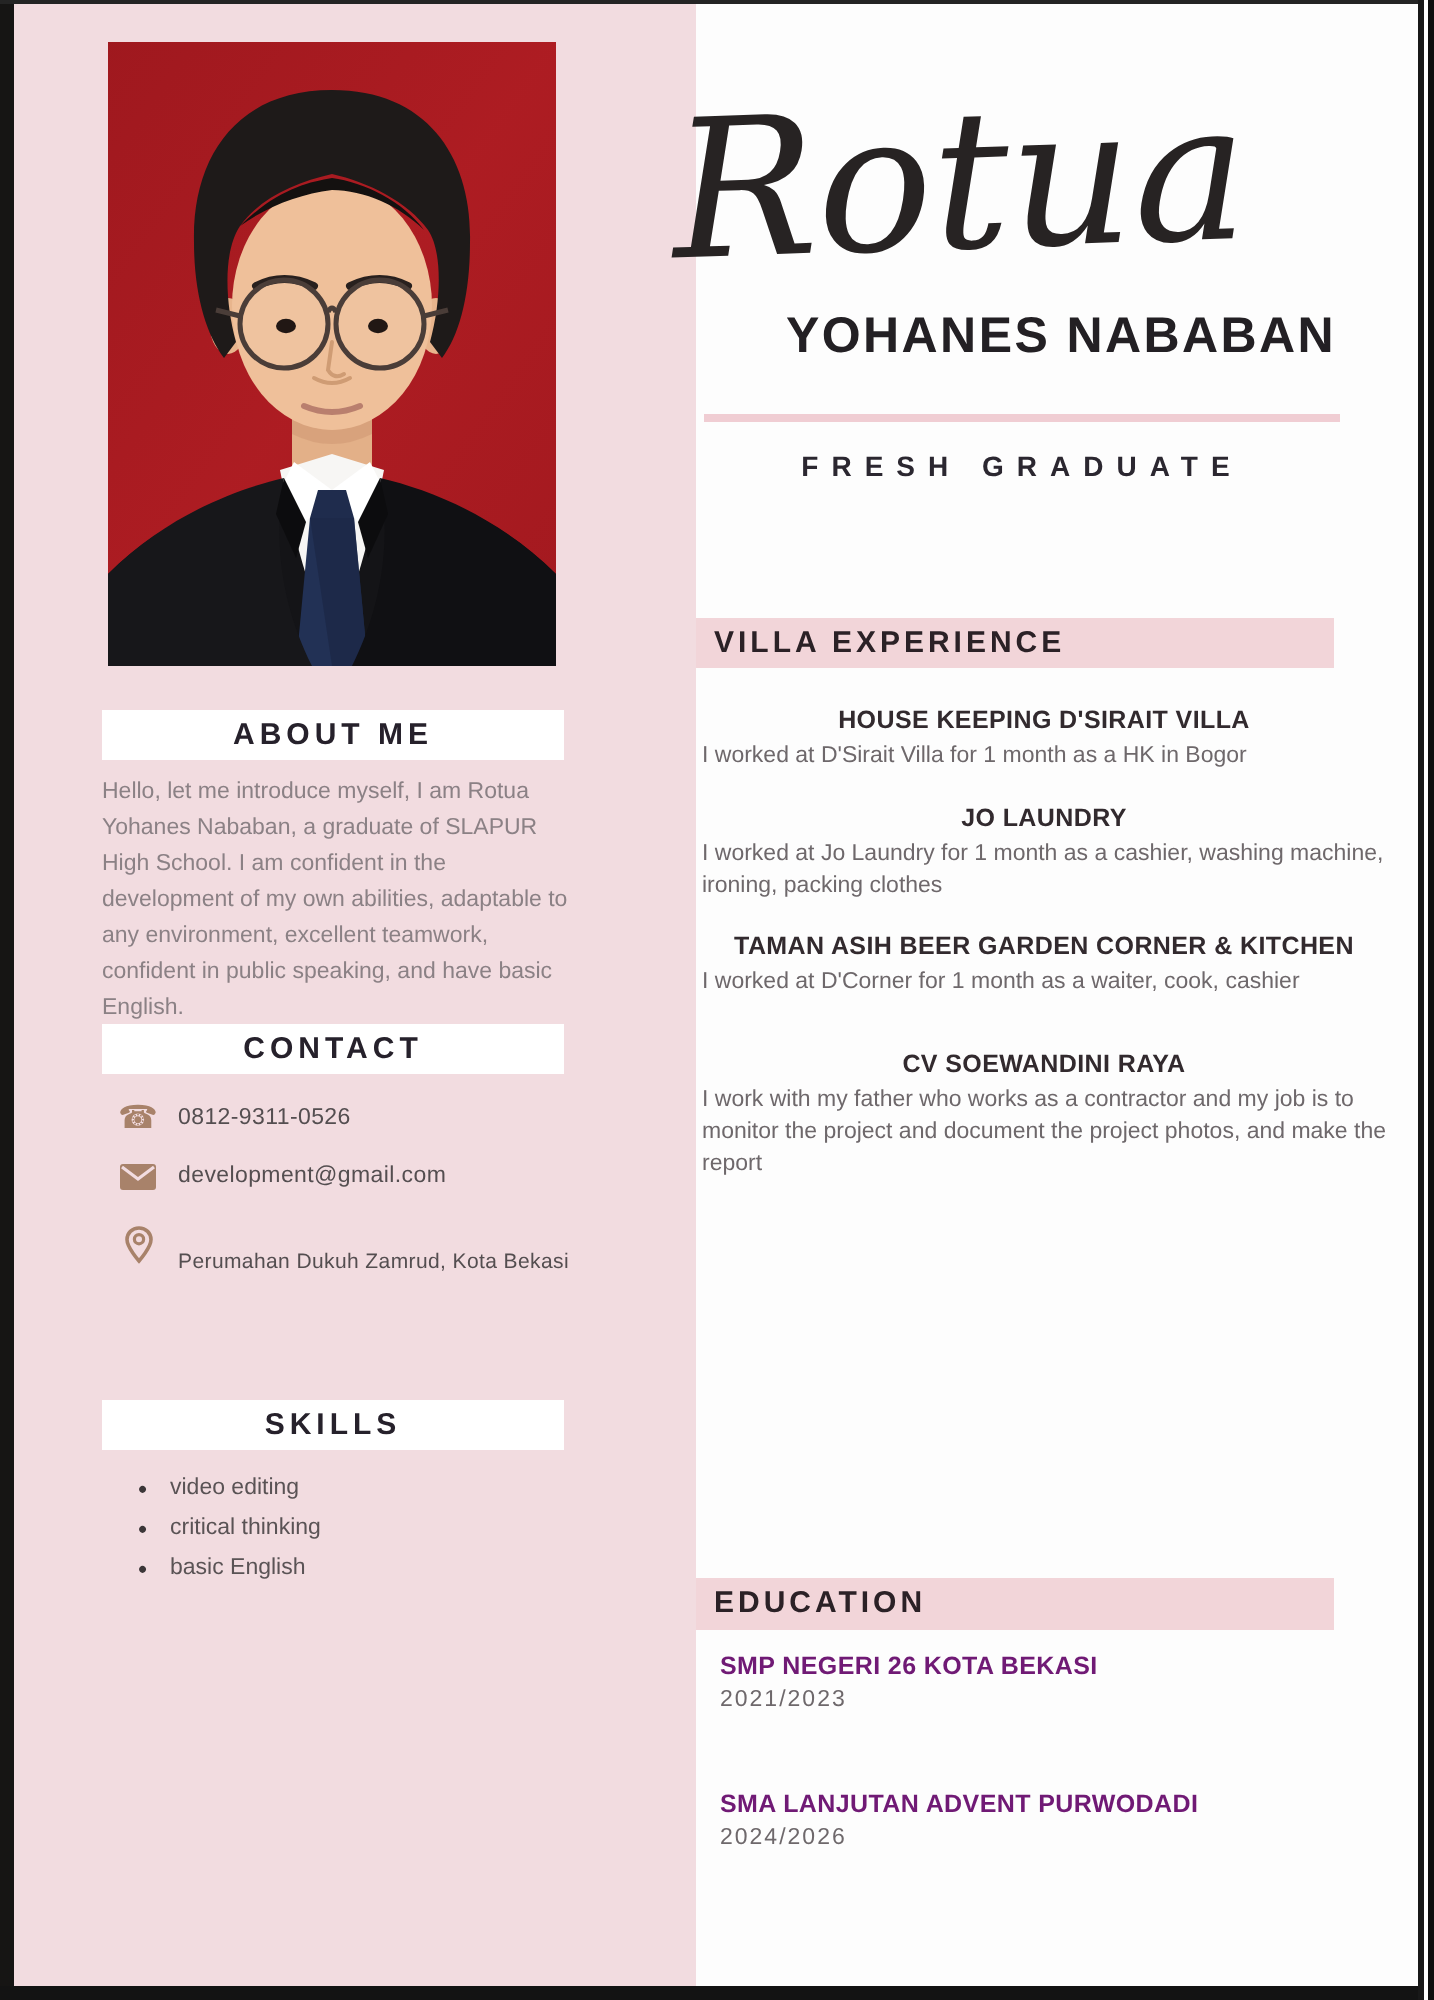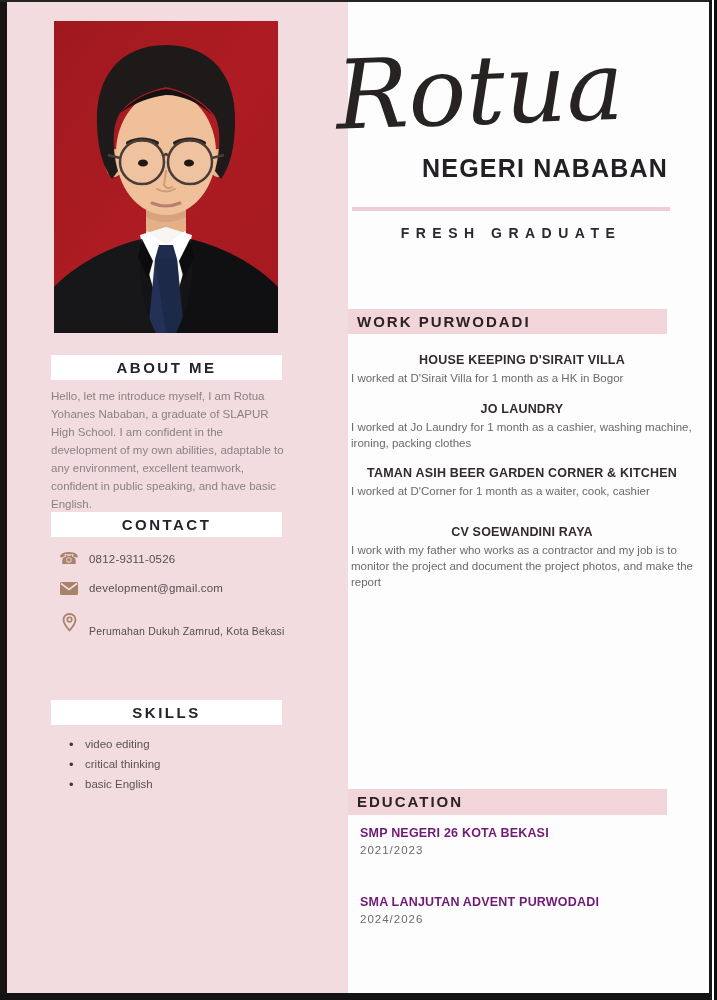--- a/index.html
+++ b/index.html
@@ -178,25 +178,25 @@
 
     <div class="side-bar-title skills-title">SKILLS</div>
     <ul class="skills-list">
       <li>video editing</li>
       <li>critical thinking</li>
       <li>basic English</li>
     </ul>
   </div>
 
   <div class="name-script">Rotua</div>
-  <div class="name-caps">NEGERI NABABAN</div>
+  <div class="name-caps">YOHANES NABABAN</div>
   <div class="head-divider"></div>
   <div class="subtitle">FRESH GRADUATE</div>
 
-  <div class="section-bar work-bar">WORK PURWODADI</div>
+  <div class="section-bar work-bar">VILLA EXPERIENCE</div>
 
   <div class="entry we1">
     <div class="entry-title">HOUSE KEEPING D'SIRAIT VILLA</div>
     <div class="entry-desc">I worked at D'Sirait Villa for 1 month as a HK in Bogor</div>
   </div>
   <div class="entry we2">
     <div class="entry-title">JO LAUNDRY</div>
     <div class="entry-desc">I worked at Jo Laundry for 1 month as a cashier, washing machine, ironing, packing clothes</div>
   </div>
   <div class="entry we3">

